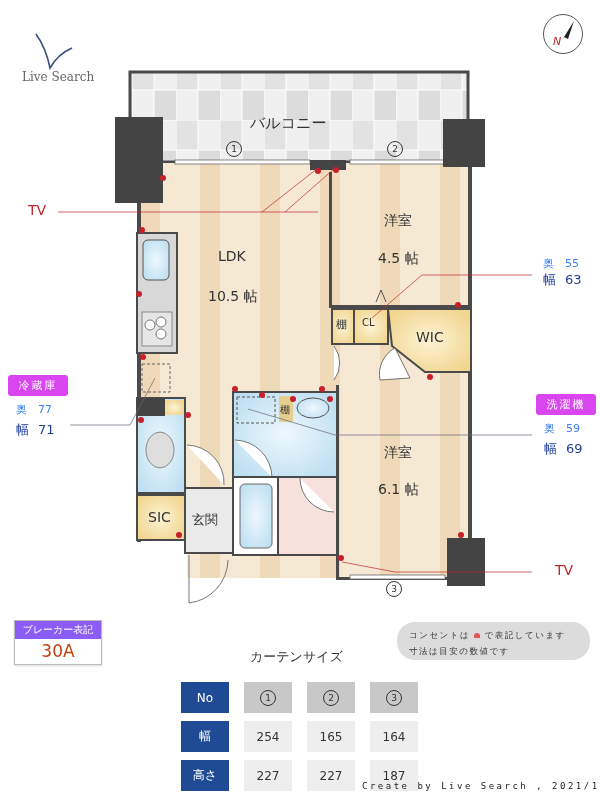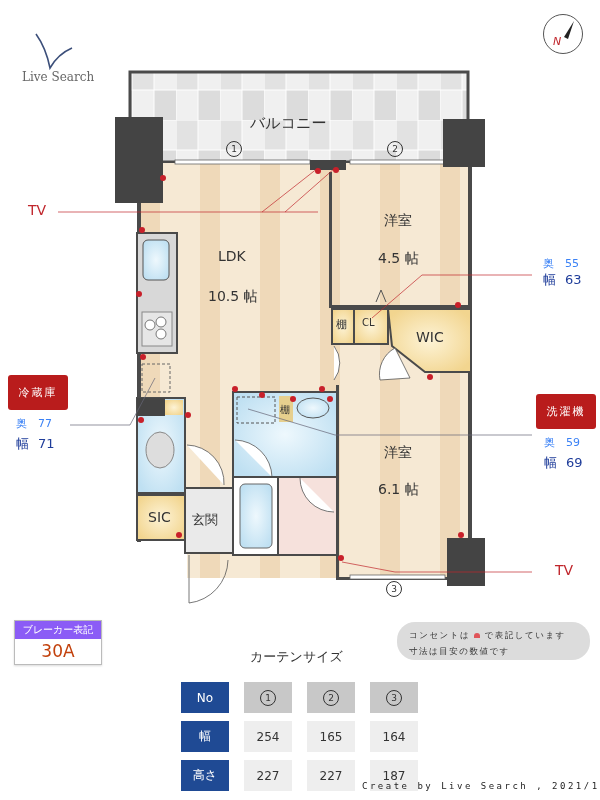--- a/index.html
+++ b/index.html
@@ -4,21 +4,21 @@
 <style>
   html,body{margin:0;padding:0;background:#fff;}
   body{width:600px;height:800px;position:relative;overflow:hidden;font-family:"DejaVu Sans","Liberation Sans",sans-serif;color:#333;}
   .abs{position:absolute;}
   .logo-text{left:22px;top:70px;font-family:"DejaVu Serif","Liberation Serif",serif;font-size:12px;color:#666;}
   .compass{left:543px;top:14px;width:38px;height:38px;border:1px solid #555;border-radius:50%;}
   .plan{left:0;top:0;width:600px;height:610px;}
   .room-label{font-size:14px;color:#333;text-align:center;white-space:nowrap;}
   .small-label{font-size:10px;color:#333;}
   .tv-label{font-size:14px;color:#c0262c;}
-  .tag{background:#b91c1c;color:#fff;font-size:11px;border-radius:3px;text-align:center;padding:10px 0;letter-spacing:2px;}
+  .tag{background:#d946ef;color:#fff;font-size:11px;border-radius:3px;text-align:center;padding:3px 0;letter-spacing:2px;}
   .dim-oku{color:#3b82f6;font-size:11px;}
   .dim-haba{color:#1f3d9a;font-size:13px;}
   .dim-row{white-space:nowrap;}
   .dim-row span{display:inline-block;}
   .dim-row .k{width:22px;}
   .breaker{left:14px;top:620px;width:86px;border:1px solid #bbb;box-shadow:0 1px 2px rgba(0,0,0,.15);}
   .breaker-title{background:#8b5cf6;color:#fff;font-size:10px;text-align:center;padding:2px 0;}
   .breaker-val{color:#c2410c;font-size:17px;text-align:center;padding:2px 0 3px;background:#fff;}
   .note{left:397px;top:622px;width:193px;height:38px;background:#dcdcdc;border-radius:18px;font-size:8.5px;color:#333;padding:5px 0 0 12px;box-sizing:border-box;letter-spacing:1.5px;line-height:16px;}
   .note .dot{display:inline-block;width:6px;height:5px;background:#e0555a;border-radius:3px 3px 0 0;vertical-align:middle;}

